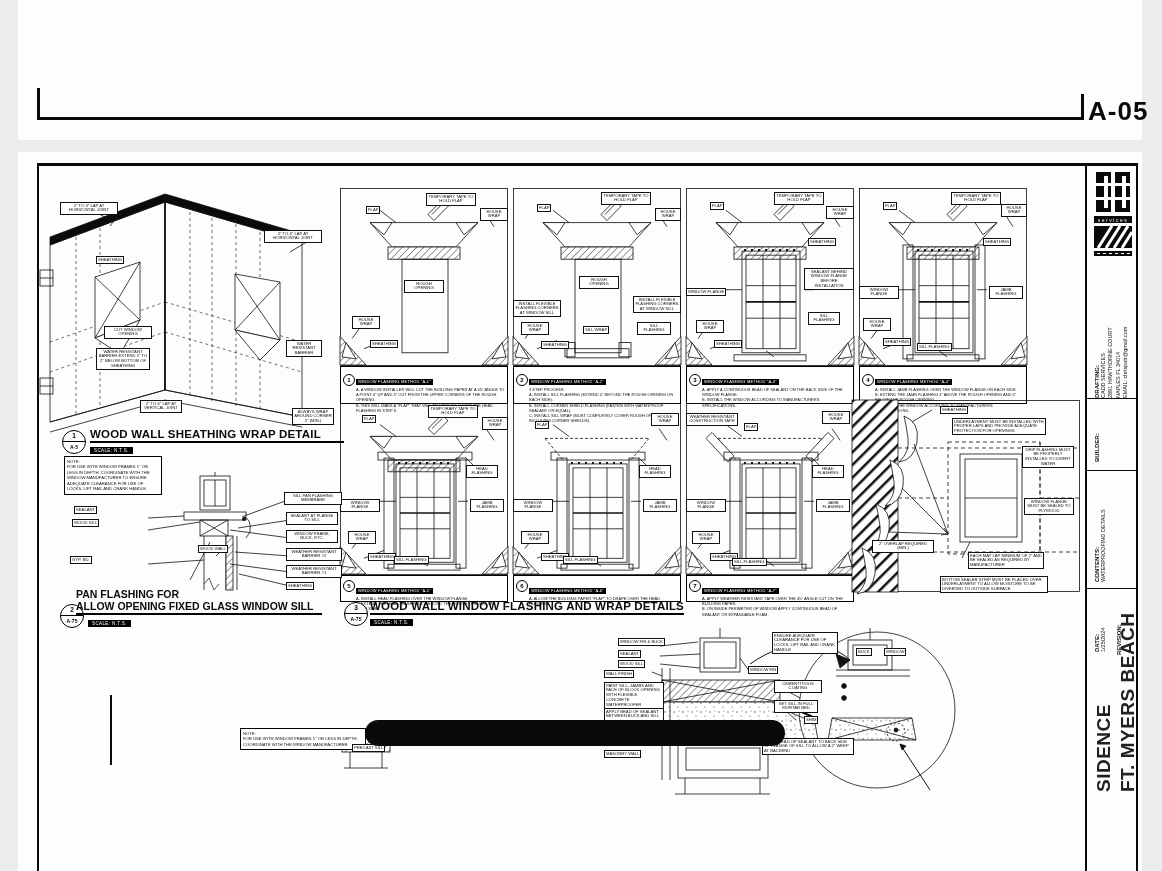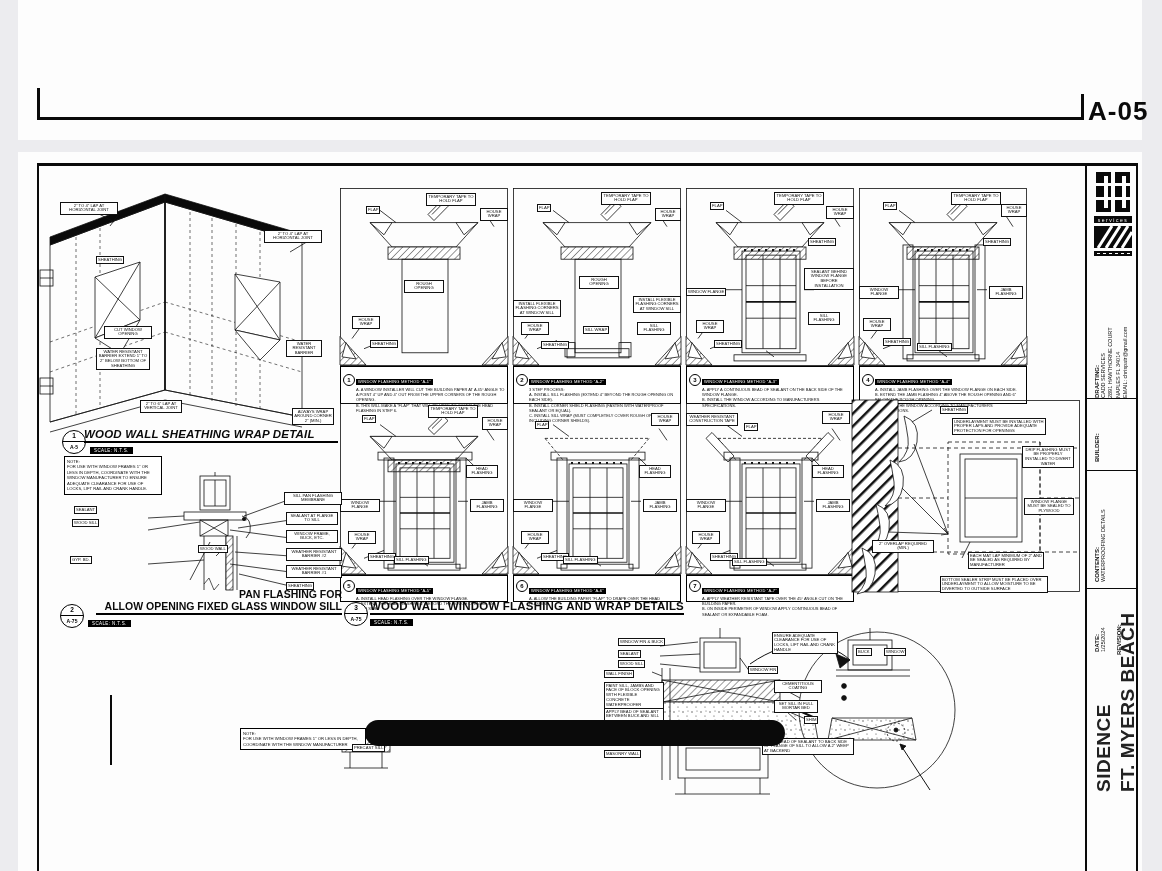--- a/index.html
+++ b/index.html
@@ -164,21 +164,21 @@
   <div class="lbl" style="left:96px;top:348px;max-width:50px;">WATER RESISTANT BARRIER EXTEND 1" TO 2" BELOW BOTTOM OF SHEATHING</div>
   <div class="lbl" style="left:140px;top:400px;max-width:38px;">2" TO 6" LAP AT VERTICAL JOINT</div>
   <div class="lbl" style="left:264px;top:230px;max-width:54px;">2" TO 4" LAP AT HORIZONTAL JOINT</div>
   <div class="lbl" style="left:286px;top:340px;max-width:32px;">WATER RESISTANT BARRIER</div>
   <div class="lbl" style="left:292px;top:408px;max-width:38px;">ALWAYS WRAP AROUND CORNER 2" (MIN.)</div>
 
   <div class="marker" style="left:62px;top:430px;">
     <span>1</span>
     <span>A-5</span>
   </div>
-  <div class="dtitle" style="left:84px;top:428px;width:250px;font-style:italic;">WOOD WALL SHEATHING WRAP DETAIL</div>
+  <div class="dtitle" style="left:90px;top:428px;width:250px;">WOOD WALL SHEATHING WRAP DETAIL</div>
   <div class="scalebar" style="left:90px;top:447px;">SCALE: N.T.S.</div>
 
   <div class="notebox pre" style="left:64px;top:456px;width:92px;">NOTE:
 FOR USE WITH WINDOW FRAMES 1" OR LESS IN DEPTH, COORDINATE WITH THE WINDOW MANUFACTURER TO ENSURE ADEQUATE CLEARANCE FOR USE OF LOCKS, LIFT RAIL AND CRANK HANDLE.</div>
 
   <svg style="position:absolute;left:92px;top:472px;z-index:2;" width="245" height="122" viewBox="0 0 245 122">
     <g stroke="#111" fill="none" stroke-width="0.8">
       <rect x="108" y="4" width="30" height="34"></rect>
         <rect x="112" y="8" width="22" height="26"></rect>
       <line x1="123" y1="0" x2="123" y2="4"></line>
@@ -216,21 +216,21 @@
   <div class="lbl" style="left:286px;top:530px;max-width:48px;">WINDOW FRAME, BUCK, ETC.</div>
   <div class="lbl" style="left:286px;top:548px;max-width:52px;">WEATHER RESISTANT BARRIER #2</div>
   <div class="lbl" style="left:286px;top:565px;max-width:52px;">WEATHER RESISTANT BARRIER #1</div>
   <div class="lbl" style="left:286px;top:582px;max-width:36px;">SHEATHING</div>
   <div class="lbl" style="left:198px;top:545px;max-width:28px;">WOOD WALL</div>
 
   <div class="marker" style="left:60px;top:604px;">
     <span>2</span>
     <span>A-75</span>
   </div>
-  <div class="dtitle2" style="left:96px;top:588px;text-align:right;">
+  <div class="dtitle2" style="left:76px;top:588px;">
     <div>PAN FLASHING FOR</div>
     <div class="ul" style="width:246px;">ALLOW OPENING FIXED GLASS WINDOW SILL</div>
   </div>
   <div class="scalebar" style="left:88px;top:620px;">SCALE: N.T.S.</div>
 
   <div class="marker" style="left:344px;top:602px;">
     <span>3</span>
     <span>A-75</span>
   </div>
   <div class="dtitle" style="left:370px;top:600px;width:310px;">WOOD WALL WINDOW FLASHING AND WRAP DETAILS</div>

